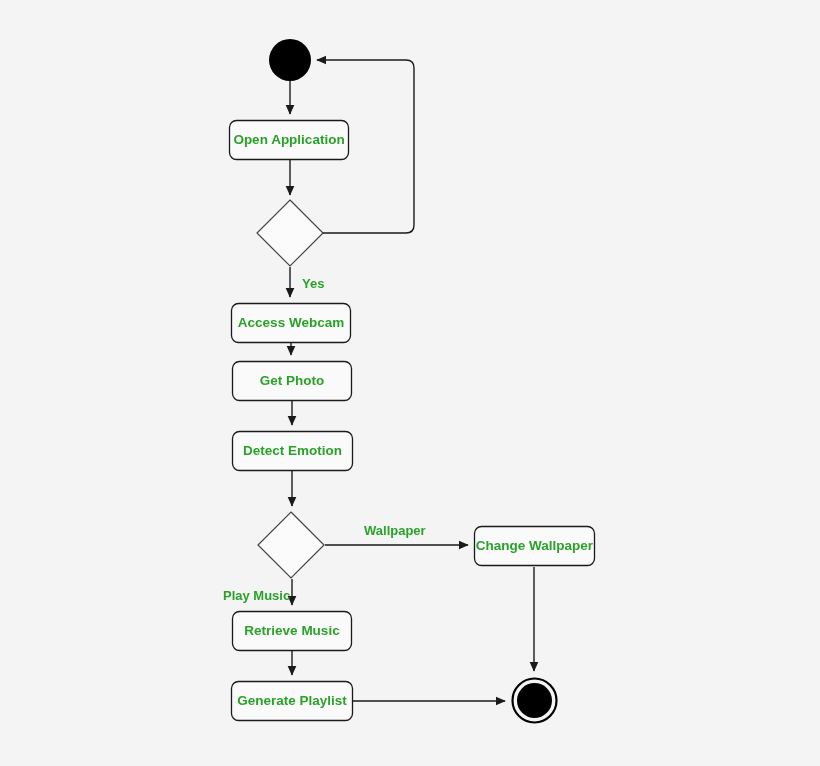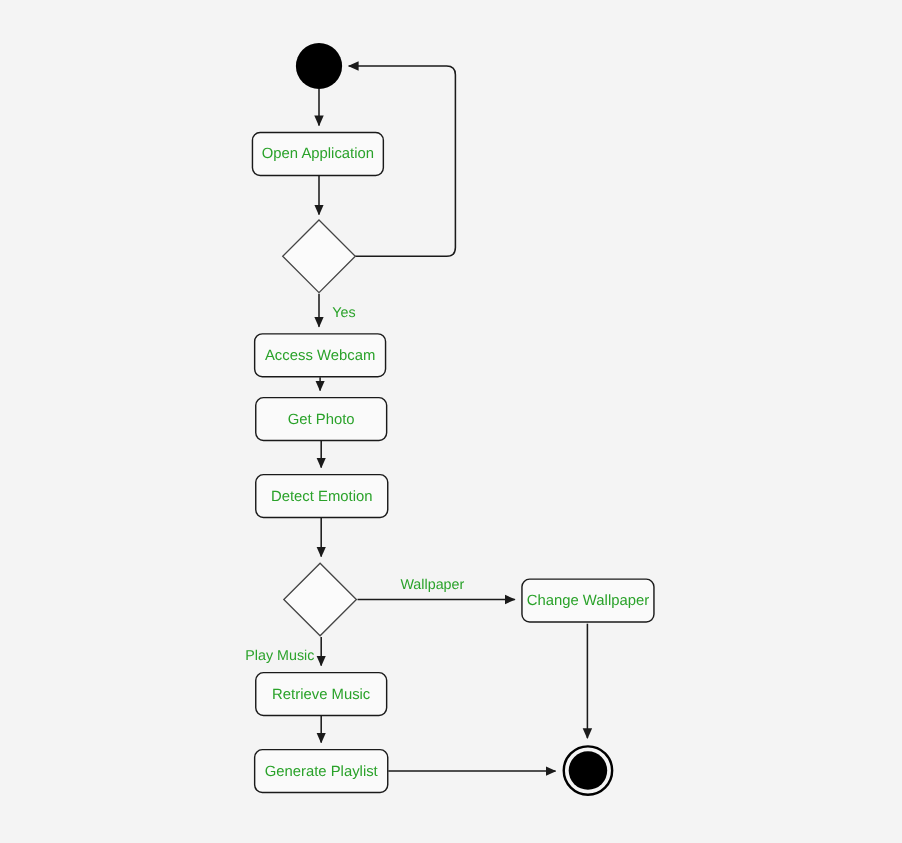--- a/index.html
+++ b/index.html
@@ -11,20 +11,21 @@
     width: 820px;
     height: 766px;
     background: #f4f4f4;
     font-family: "Liberation Sans", sans-serif;
     overflow: hidden;
   }
   #canvas-wrap {
     position: relative;
     width: 820px;
     height: 540px;
+    font-weight: bold;
   }
   #diagram-svg {
     position: absolute;
     top: 0;
     left: 0;
     display: block;
   }
   .node-label {
     font-family: "Liberation Sans", sans-serif;
     font-size: 13.5px;

